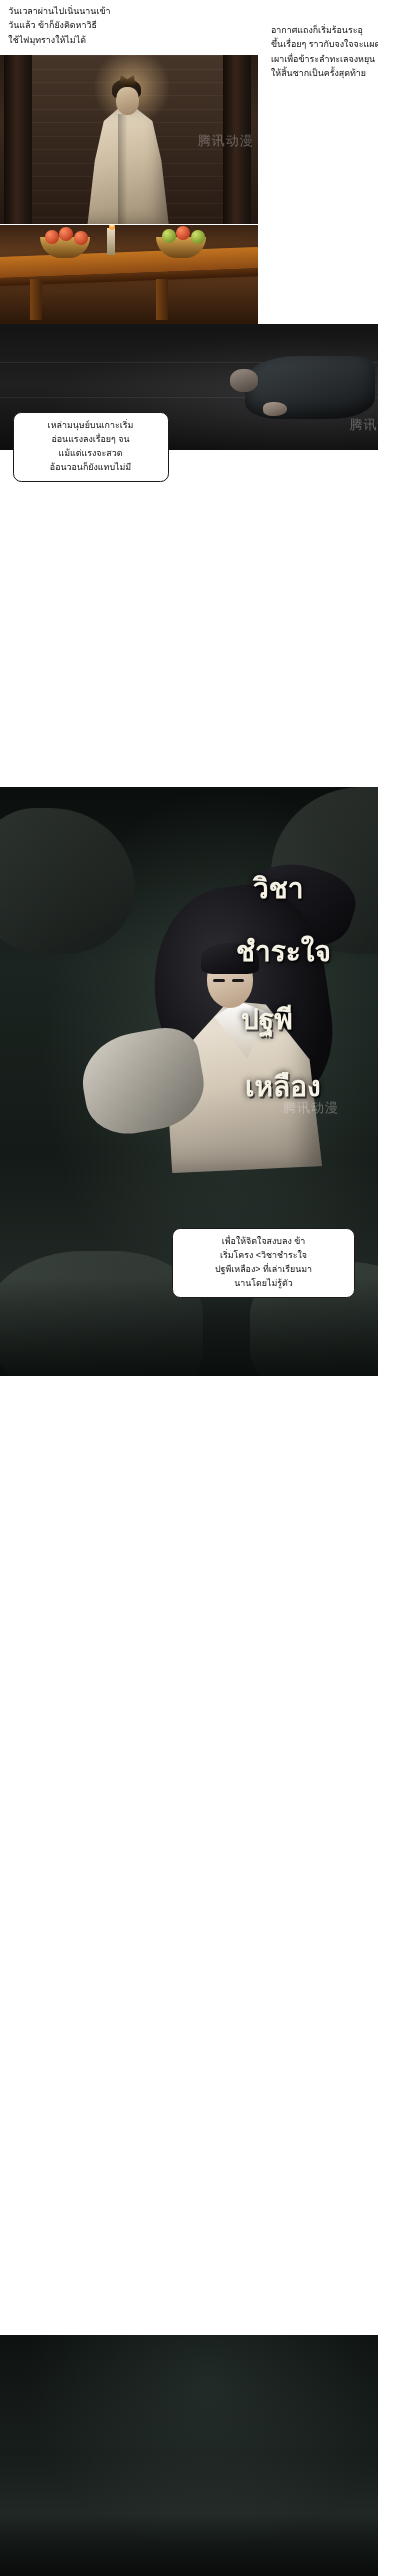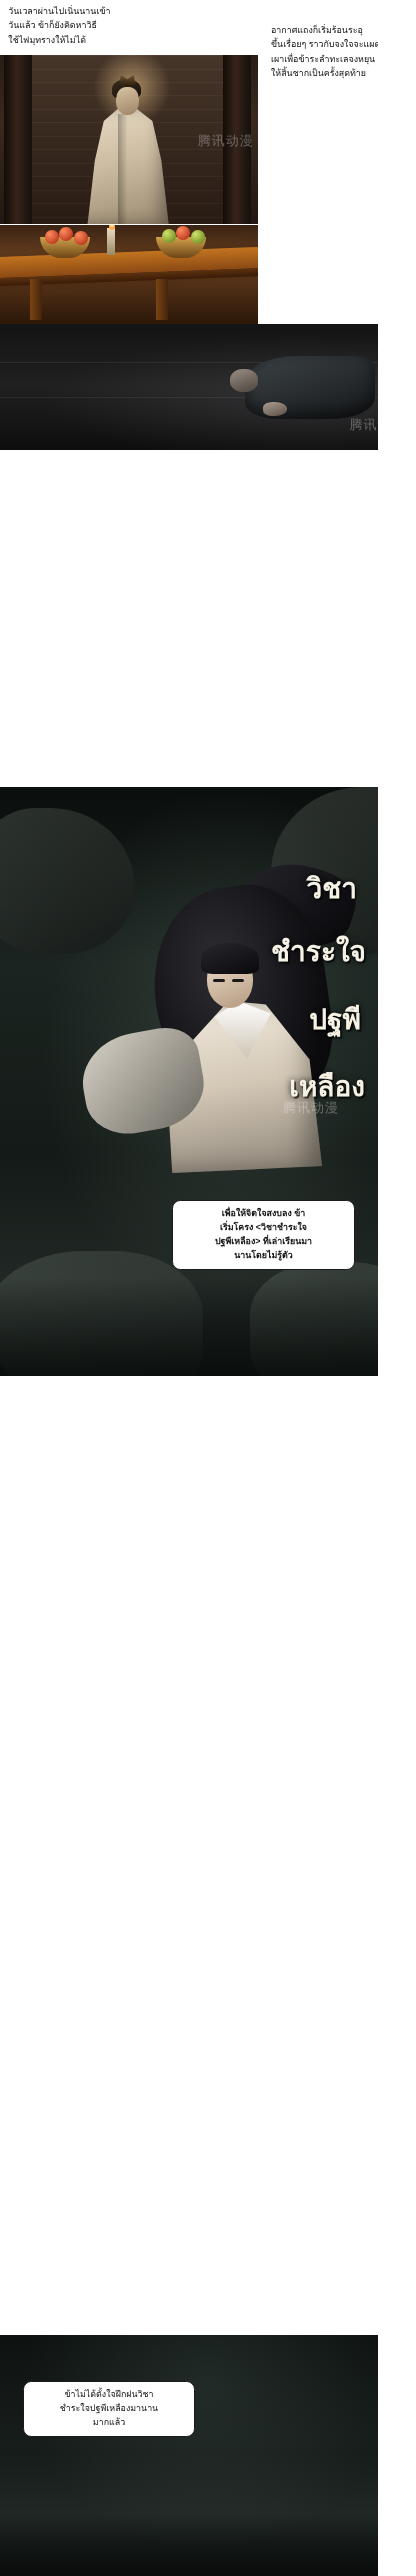--- a/index.html
+++ b/index.html
@@ -239,21 +239,21 @@
   .calligraphy {
     position: absolute;
     z-index: 32;
     color: #f5f1e4;
     font-family: "DejaVu Sans", sans-serif;
     font-size: 28px;
     line-height: 1.15;
     font-weight: 700;
     text-shadow: 0 0 6.3px rgba(0,0,0,0.85), 1.6px 1.6px 0 rgba(0,0,0,0.6);
     white-space: pre-line;
-    text-align: right;
+    text-align: left;
   }
 
   
   #panel-bottom {
     left: 0; top: 2335px; width: 417px; height: 241px;
     background:
       radial-gradient(ellipse at 50% 20%, rgba(80,100,95,0.25), rgba(0,0,0,0) 62%),
       linear-gradient(180deg, #0e1311 0%, #171d1a 45%, #090c0b 100%);
   }
 
@@ -318,20 +318,24 @@
 
   <div class="panel" id="panel-floor">
     <div class="floorline" style="top:38px;"></div>
     <div class="floorline" style="top:73px;"></div>
     <div class="body"></div>
     <div class="face"></div>
     <div class="hand"></div>
     <div class="watermark" style="right:11.5px; top:92px;">腾讯动漫</div>
   </div>
 
+  <div class="balloon" style="left:12.5px; top:412px; width:156px;">เหล่ามนุษย์บนเกาะเริ่ม
+อ่อนแรงลงเรื่อยๆ จน
+แม้แต่แรงจะสวด
+อ้อนวอนก็ยังแทบไม่มี</div>
 
 
   <div class="gutter" style="top:450px; height:337px;"></div>
 
 
   <div class="panel" id="panel-dark">
     <div class="rock" style="left:-21px; top:21px; width:156px; height:146px; border-radius:40% 60% 50% 45%;"></div>
     <div class="rock" style="right:-31px; top:0px; width:177px; height:167px; border-radius:55% 40% 48% 52%;"></div>
     <div class="rock" style="left:-15.6px; bottom:-31px; width:219px; height:156px; border-radius:50% 45% 40% 60%;"></div>
     <div class="rock" style="right:-21px; bottom:-21px; width:188px; height:135px; border-radius:45% 55% 60% 40%;"></div>
@@ -347,30 +351,27 @@
     <div class="eyeR"></div>
     <div class="mist"></div>
     <div class="watermark" style="right:78px; top:312px;">腾讯动漫</div>
   </div>
 
   <div class="calligraphy" style="left:253px; top:873px; width:104px;">วิชา</div>
   <div class="calligraphy" style="left:236px; top:936px; width:130px;">ชำระใจ</div>
   <div class="calligraphy" style="left:241px; top:1004px; width:120px;">ปฐพี</div>
   <div class="calligraphy" style="left:245px; top:1071px; width:120px;">เหลือง</div>
 
-  <div class="balloon" style="left:172px; top:1200px; width:183px;font-weight:bold;">เพื่อให้จิตใจสงบลง ข้า
+  <div class="balloon" style="left:172px; top:1228px; width:183px;">เพื่อให้จิตใจสงบลง ข้า
 เริ่มโครง &lt;วิชาชำระใจ
 ปฐพีเหลือง&gt; ที่เล่าเรียนมา
 นานโดยไม่รู้ตัว</div>
 
   <div class="gutter" style="top:1376px; height:959px;"></div>
 
-  <div class="balloon" style="left:23px; top:2381px; width:172px;">ข้าไม่ได้ตั้งใจฝึกฝนวิชา
-ชำระใจปฐพีเหลืองมานาน
-มากแล้ว</div>
 
 
   <div class="panel" id="panel-bottom">
     <div class="rock" style="left:-26px; top:-10.4px; width:188px; height:156px; border-radius:50% 45% 48% 55%;"></div>
     <div class="rock" style="right:-26px; top:-5.2px; width:167px; height:146px; border-radius:45% 55% 52% 48%;"></div>
     <div class="mist" style="position:absolute; left:0; right:0; bottom:0; height:125px; background:linear-gradient(180deg, rgba(150,170,160,0) 0%, rgba(110,130,120,0.18) 50%, rgba(8,11,10,0.95) 100%);"></div>
   </div>
 
 </div>
 

